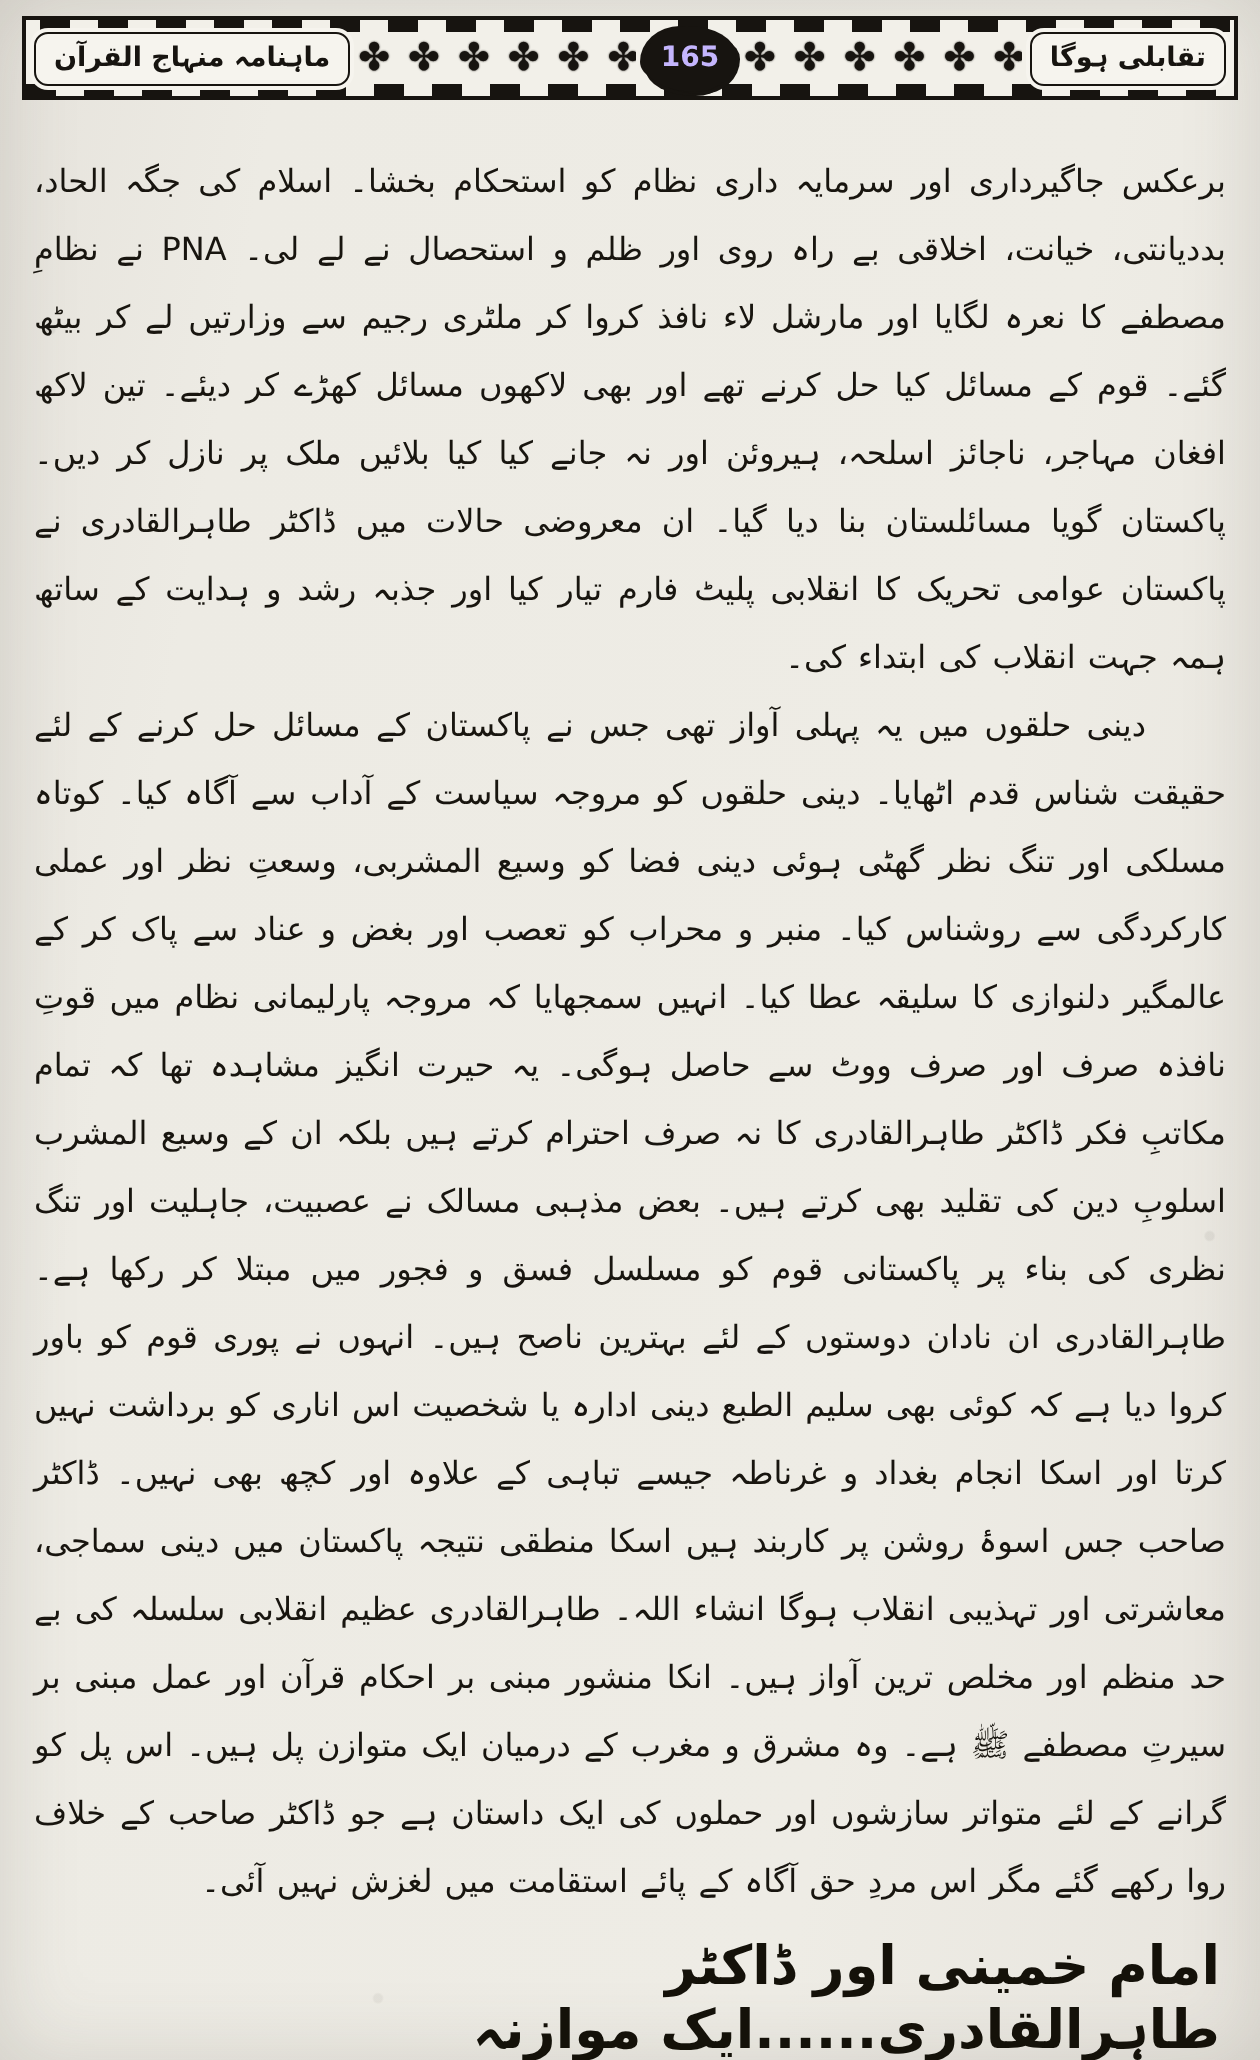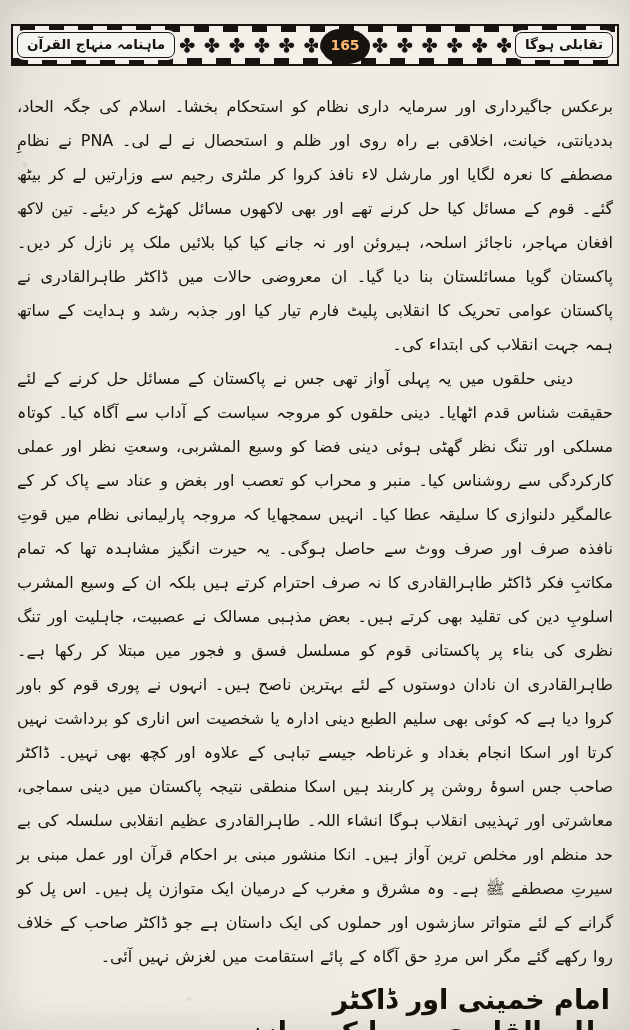--- a/index.html
+++ b/index.html
@@ -6,21 +6,21 @@
   body {
     width: 630px; height: 1030px;
     overflow: hidden;
     font-family: "DejaVu Sans", sans-serif;
     background: #dcdad4;
   }
   .page {
     position: relative;
     width: 630px; height: 1030px;
     box-sizing: border-box;
-    padding: 22px 10px 0 10px;
+    padding: 6px 10px 0 10px;
     background:
       radial-gradient(circle at 4% 16%, rgba(60,55,45,.08) 0 2px, transparent 3px),
       radial-gradient(circle at 96% 60%, rgba(60,55,45,.07) 0 2px, transparent 3px),
       radial-gradient(circle at 30% 97%, rgba(60,55,45,.06) 0 2px, transparent 3px),
       linear-gradient(100deg, #e6e3dc 0%, #edebe4 18%, #eeece5 70%, #e8e5de 100%);
     box-shadow: inset 0 0 40px rgba(90,84,70,.18);
   }
   
   .header-band {
     display: flex;
@@ -60,21 +60,21 @@
     letter-spacing: 9px;
     color: #171410;
     white-space: nowrap;
     text-shadow: 0 0 1px #171410;
   }
   .page-num-splat {
     flex: 0 0 auto;
     min-width: 46px; height: 33px;
     display: flex; align-items: center; justify-content: center;
     background: #171410;
-    color: #fdba74;
+    color: #c4b5fd;
     font-size: 14px; font-weight: bold;
     border-radius: 48% 55% 46% 58% / 60% 46% 58% 45%;
     box-shadow: 3px 2px 0 -1px #171410, -3px -1px 0 -1px #171410, 0 3px 0 -1px #171410;
   }
   
   .article {
     direction: rtl;
     margin-top: 24px;
     padding: 0 7px;
     color: #18150f;

